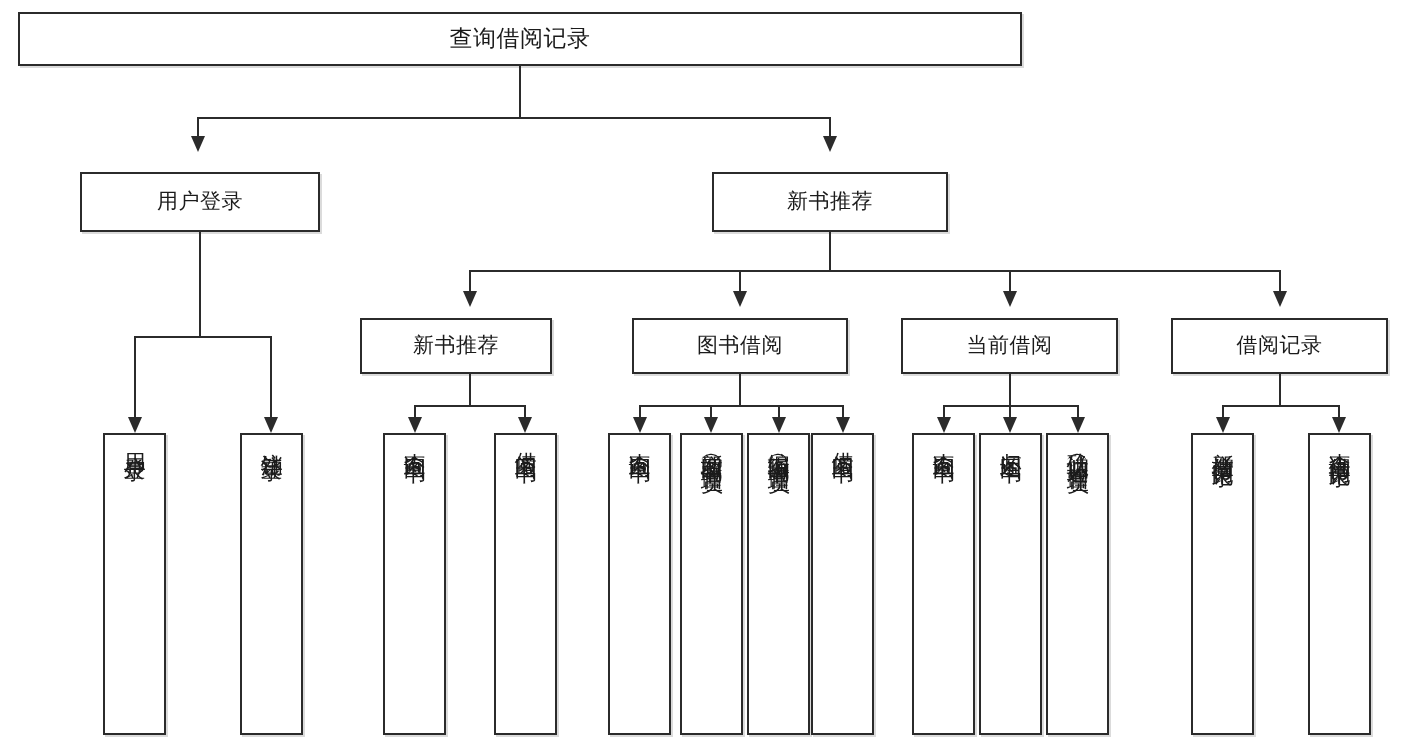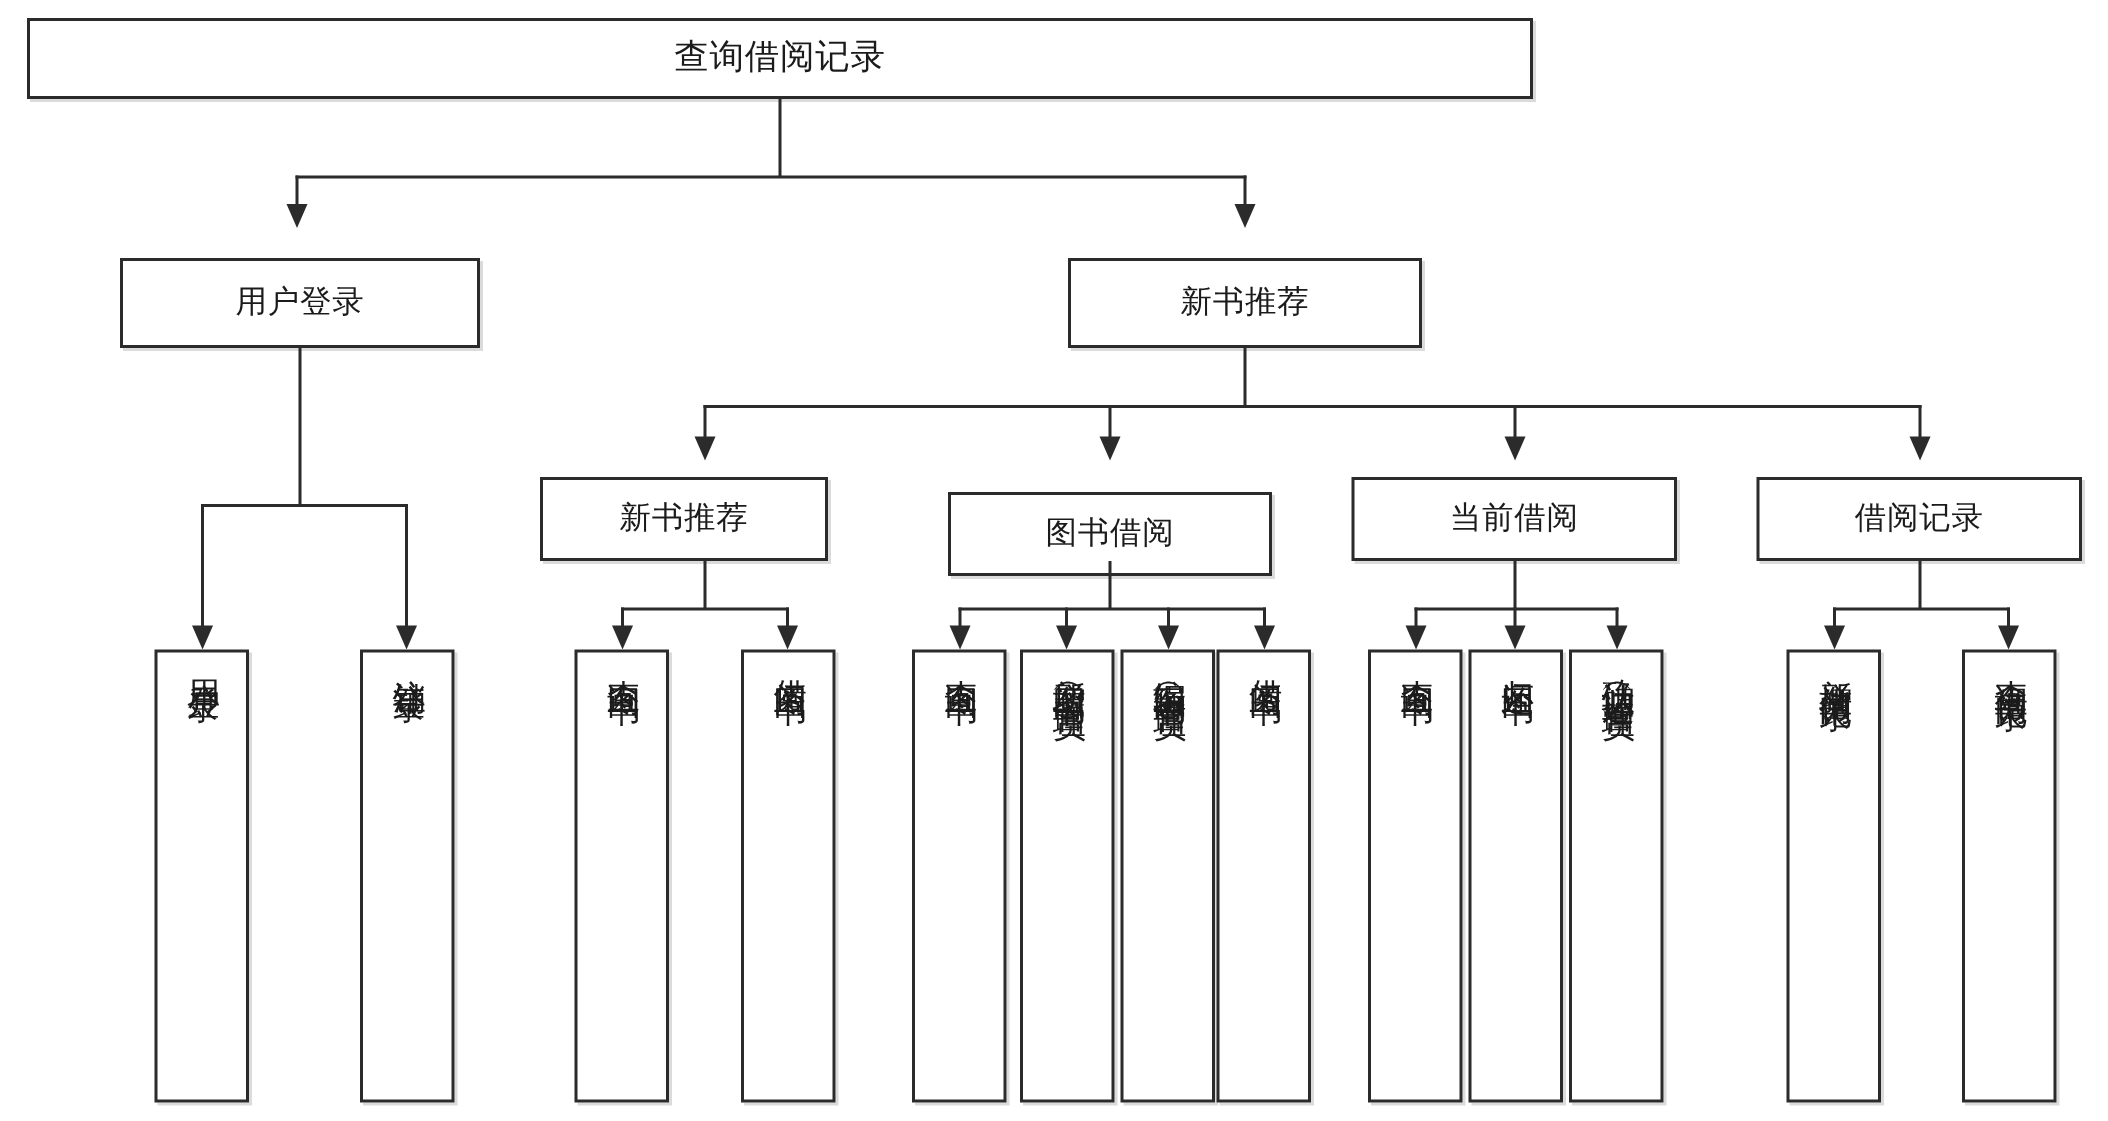--- a/index.html
+++ b/index.html
@@ -115,21 +115,21 @@
   <div class="ln v" style="left:739px; top:270px; width:2px; height:24px;"></div>
   <div class="arrow" style="left:733px; top:291px;"></div>
   <div class="ln v" style="left:1009px; top:270px; width:2px; height:24px;"></div>
   <div class="arrow" style="left:1003px; top:291px;"></div>
   <div class="ln v" style="left:1279px; top:270px; width:2px; height:24px;"></div>
   <div class="arrow" style="left:1273px; top:291px;"></div>
 
   <div class="node" style="left:360px; top:318px; width:192px; height:56px;">
     <span class="label">新书推荐</span>
   </div>
-  <div class="node" style="left:632px; top:328px; width:216px; height:56px;">
+  <div class="node" style="left:632px; top:318px; width:216px; height:56px;">
     <span class="label">图书借阅</span>
   </div>
   <div class="node" style="left:901px; top:318px; width:217px; height:56px;">
     <span class="label">当前借阅</span>
   </div>
   <div class="node" style="left:1171px; top:318px; width:217px; height:56px;">
     <span class="label">借阅记录</span>
   </div>
 
   <div class="ln v" style="left:469px; top:374px; width:2px; height:32px;"></div>

